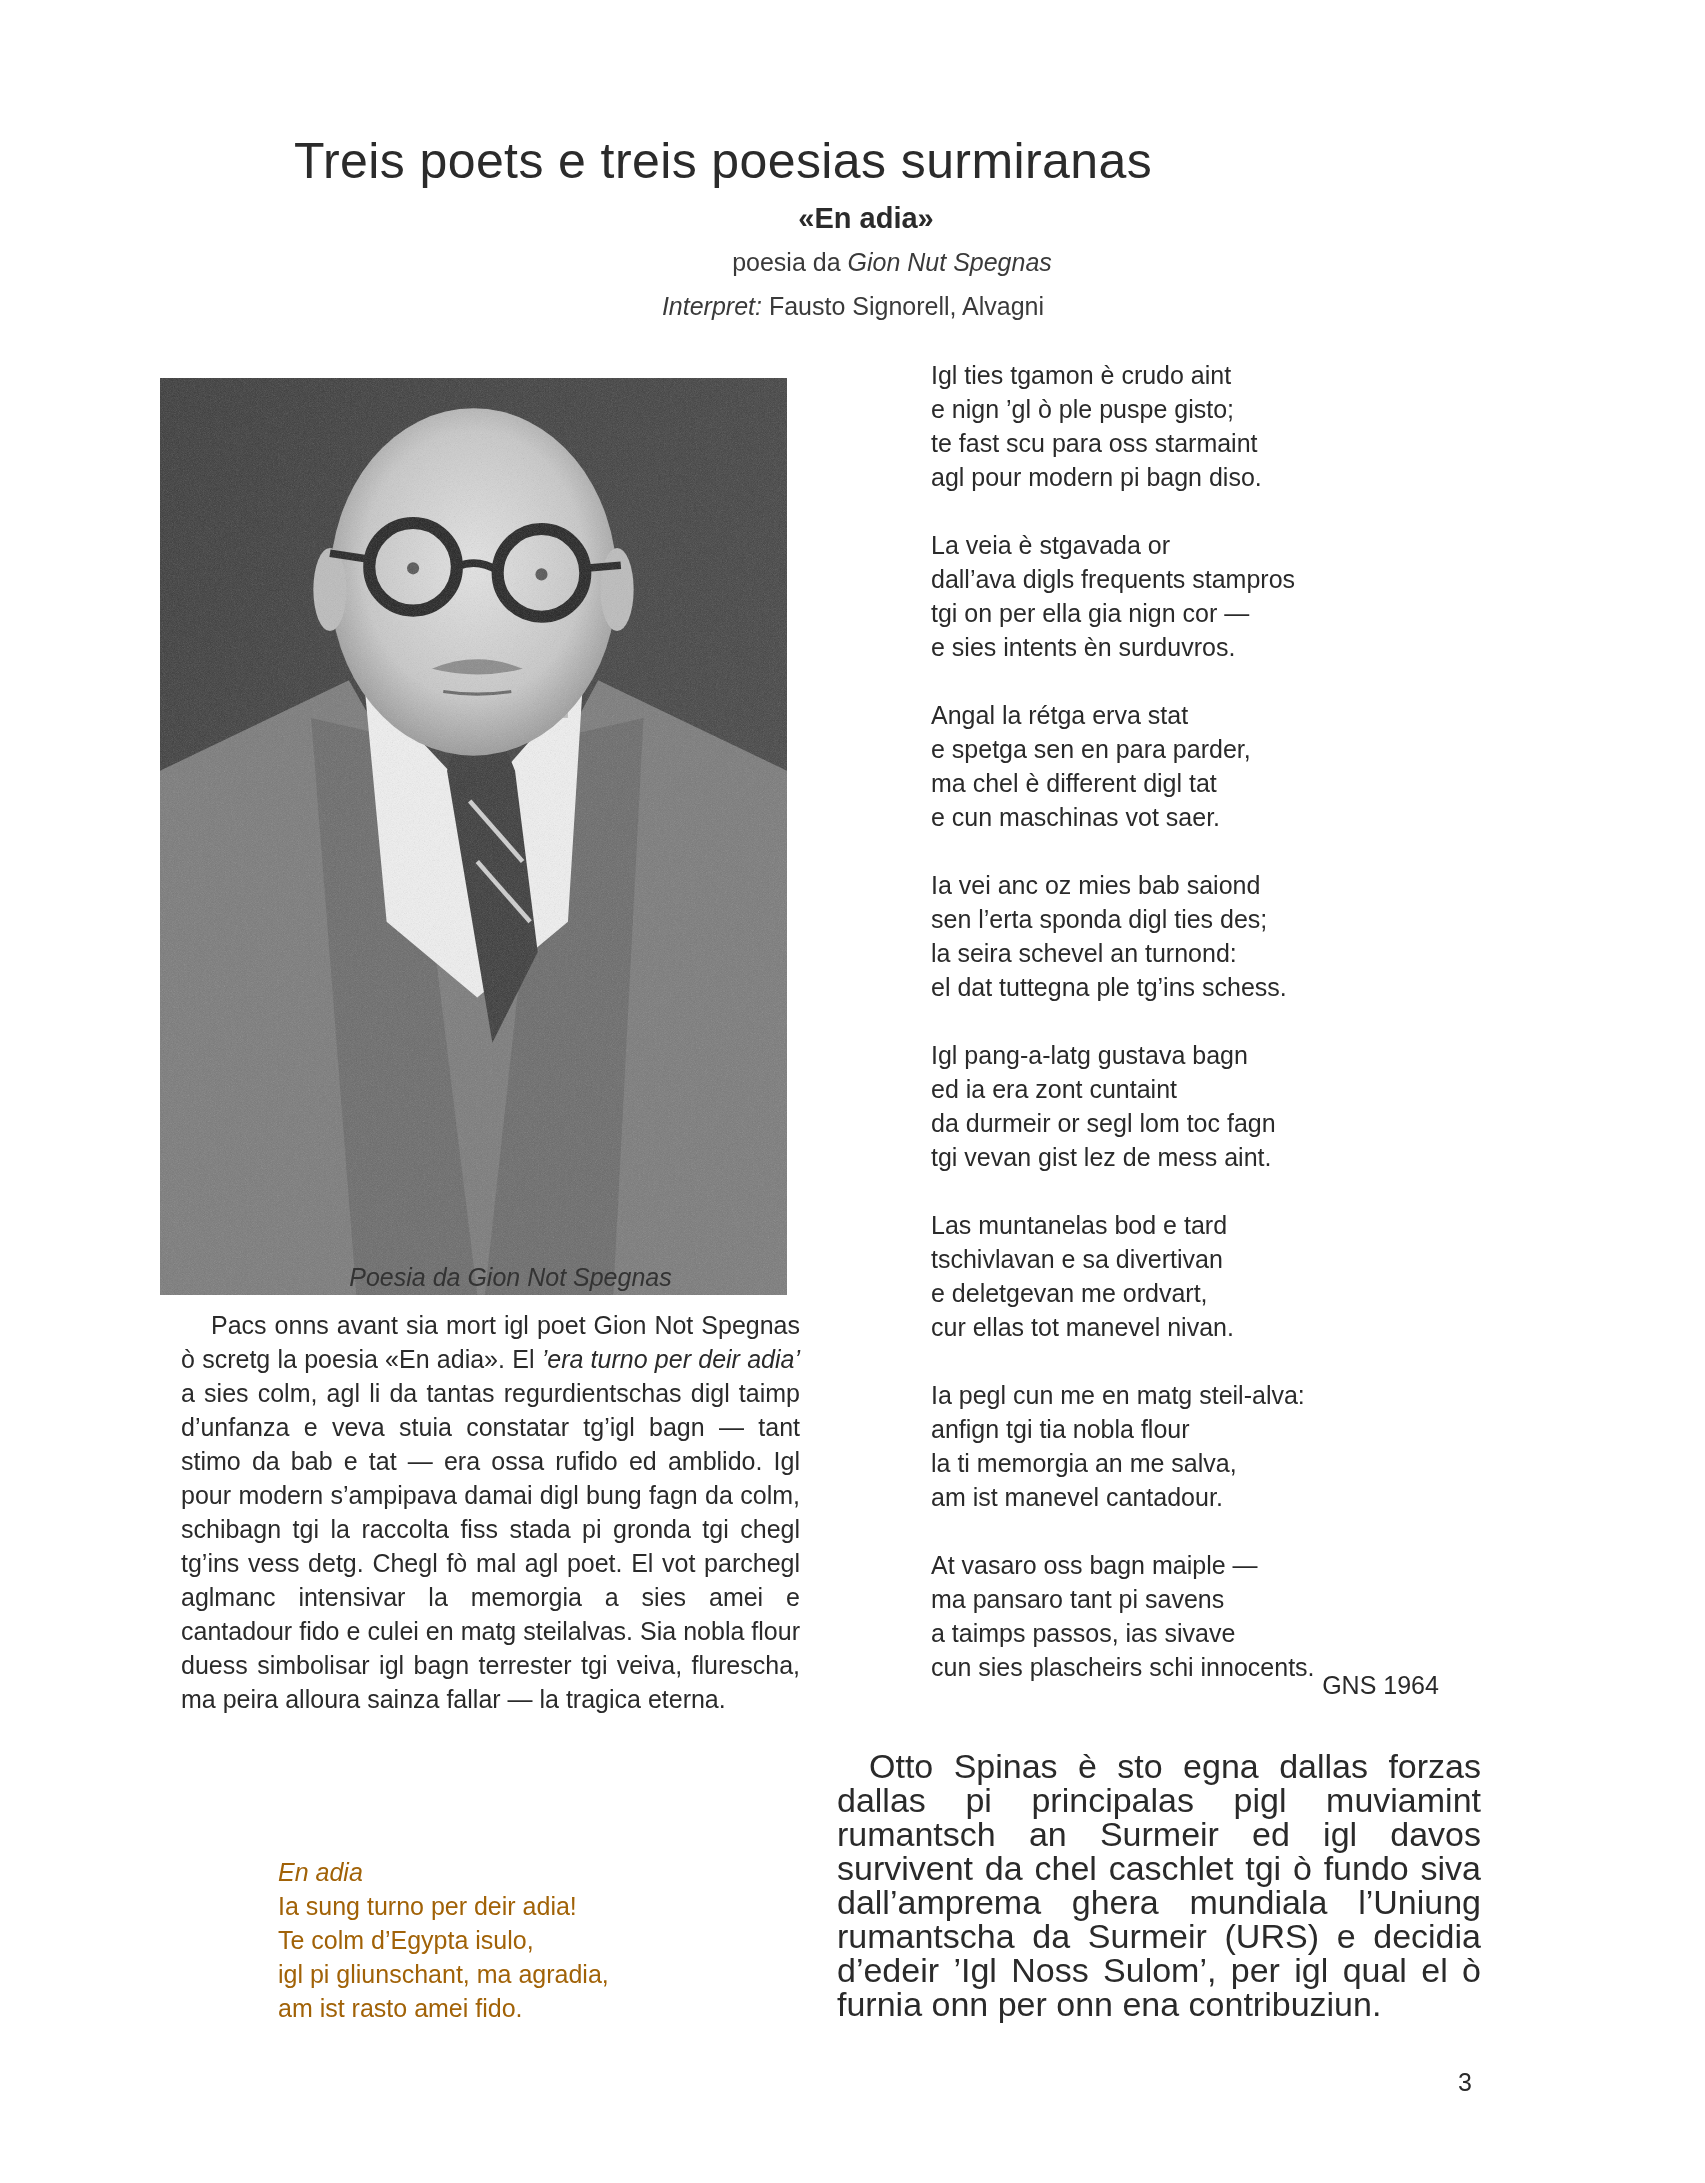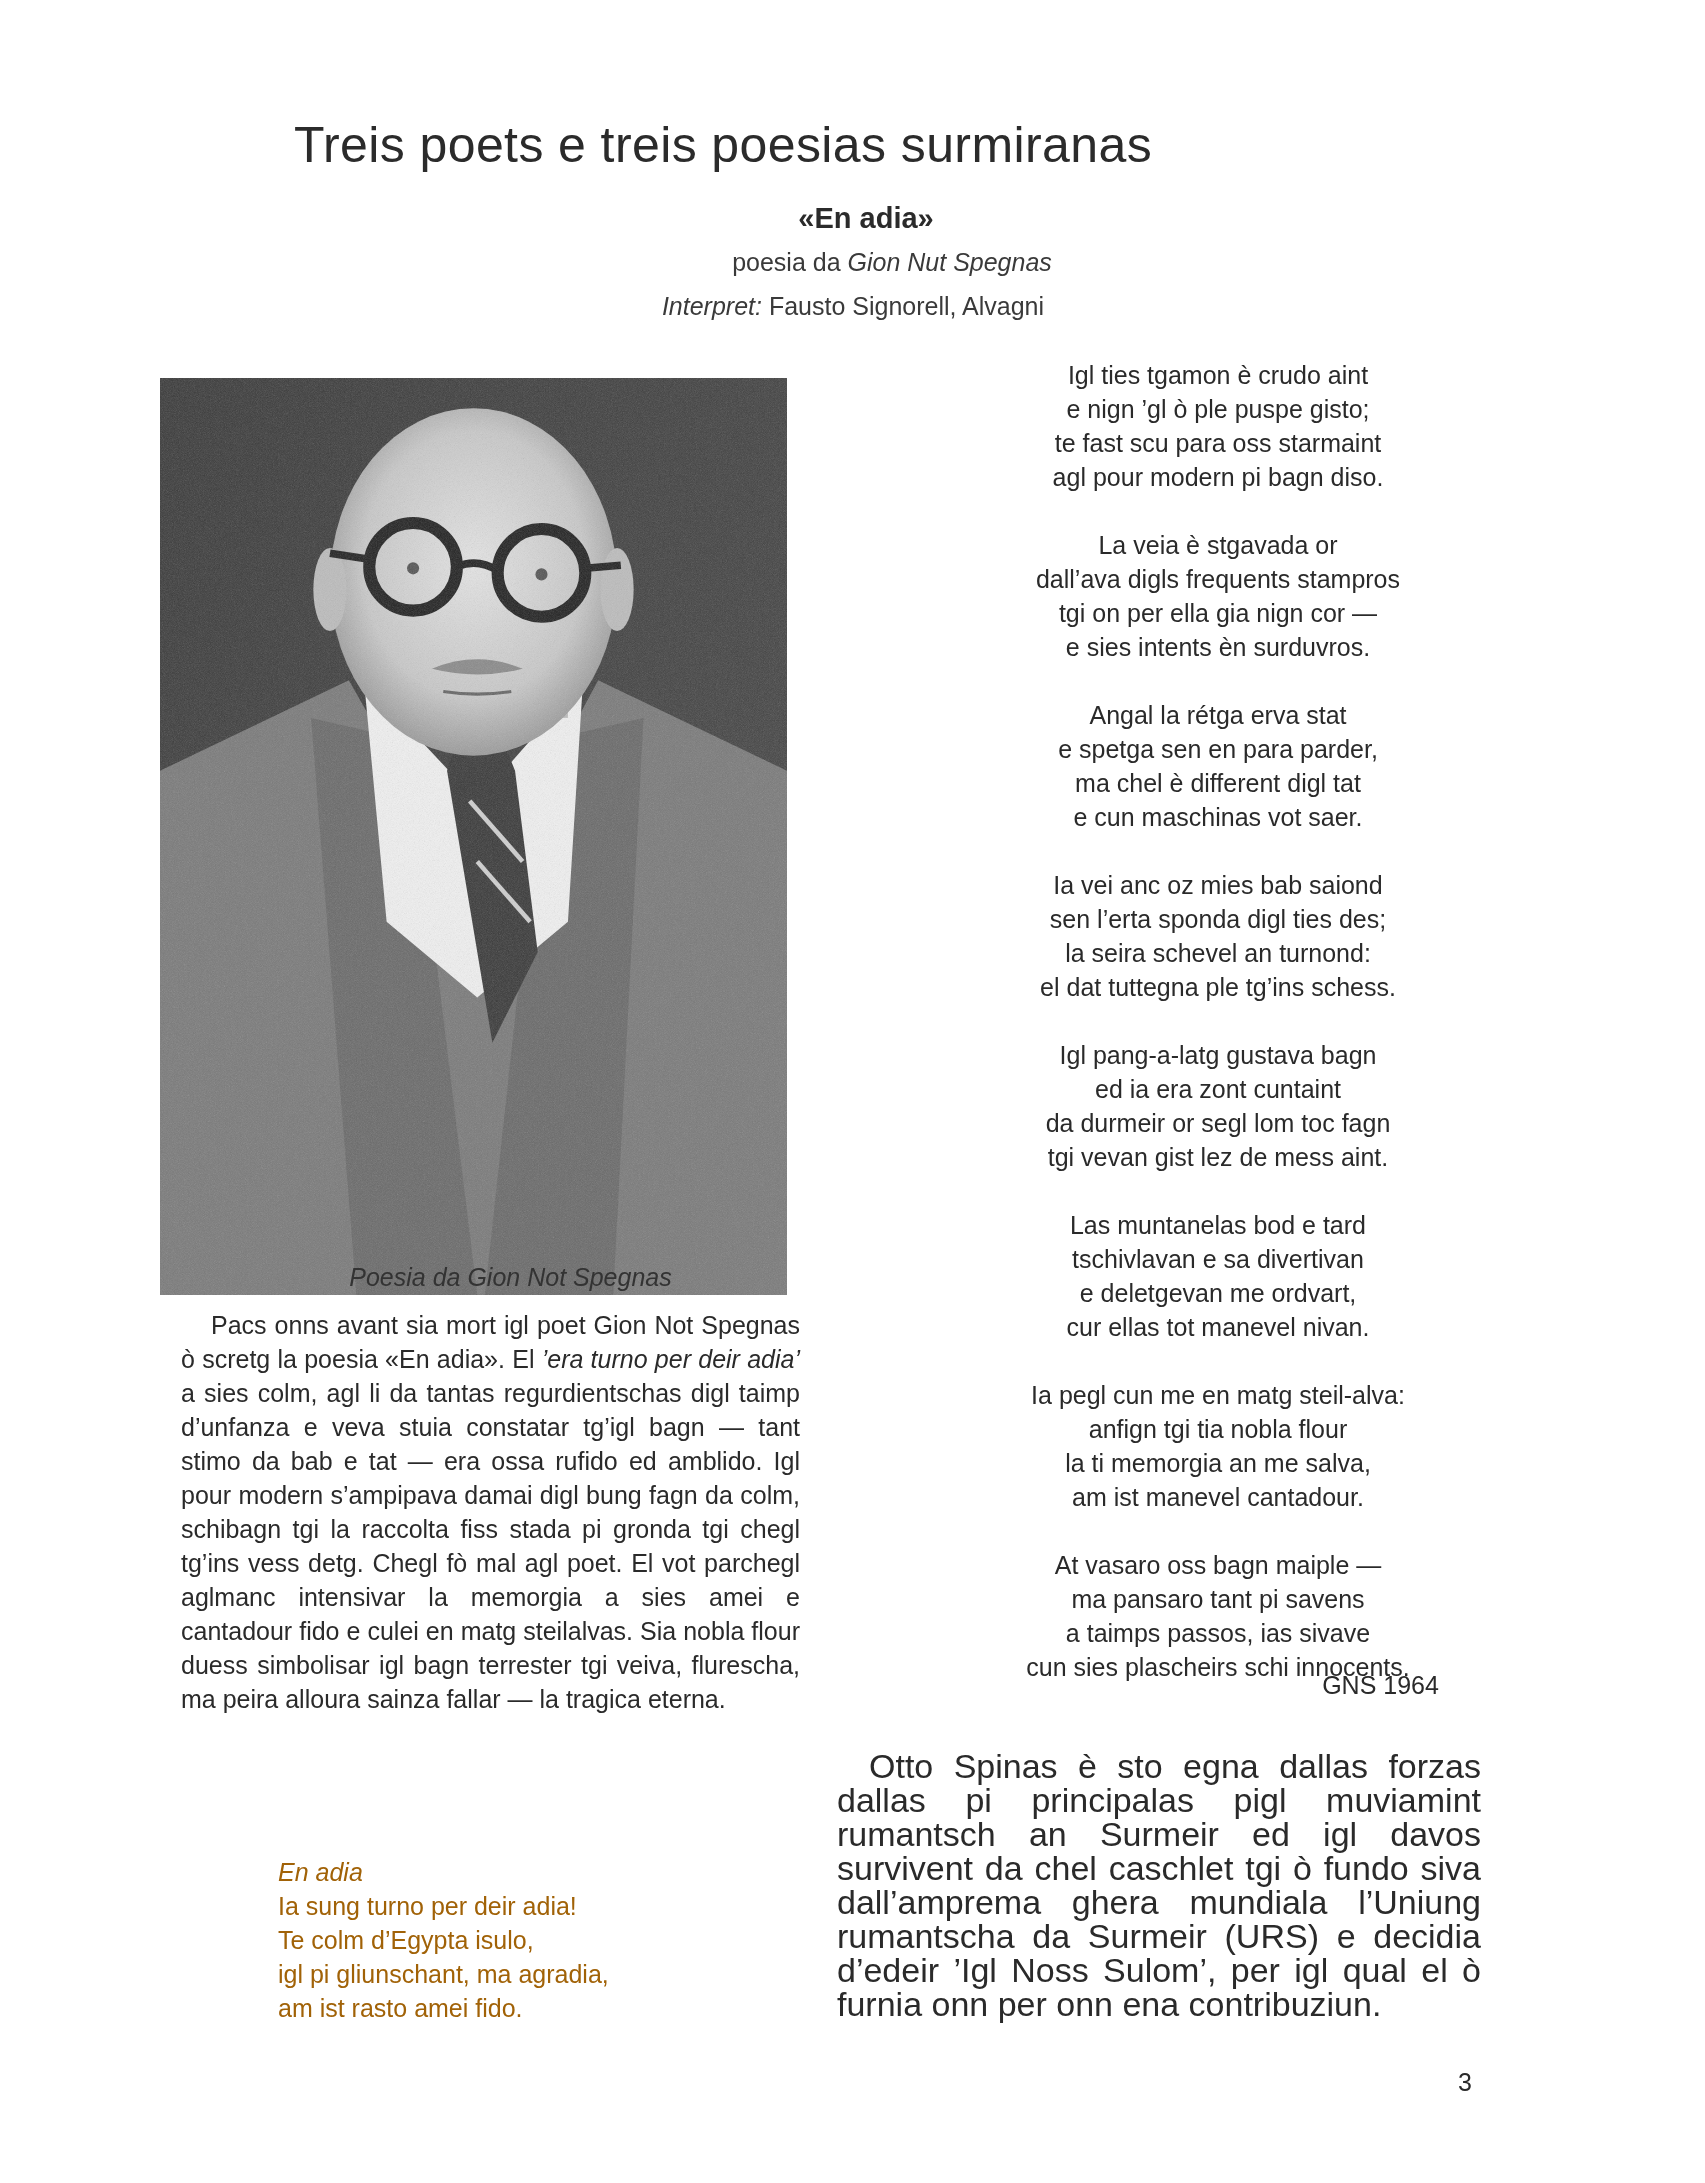--- a/index.html
+++ b/index.html
@@ -3,21 +3,21 @@
 <meta charset="utf-8">
 <style>
   html, body { margin: 0; padding: 0; background: #ffffff; }
   body {
     width: 1706px; height: 2183px; position: relative; overflow: hidden;
     font-family: "Liberation Sans", "DejaVu Sans", sans-serif;
     color: #2a2a2a;
   }
   .abs { position: absolute; }
   .title {
-    left: 0; width: 1446px; top: 116px; text-align: center;
+    left: 0; width: 1446px; top: 132px; text-align: center;
     font-size: 50px; font-weight: normal; color: #2b2b2b; letter-spacing: 0.4px;
   }
   .subtitle {
     left: 13px; width: 1706px; top: 202px; text-align: center;
     font-size: 29px; font-weight: bold; color: #2b2b2b;
   }
   .byline {
     left: 0; width: 1706px; top: 248px; text-align: center;
     font-size: 25px; color: #3a3a3a; padding-left: 39px;
   }
@@ -49,21 +49,21 @@
   .small-poem {
     left: 278px; top: 1855px; width: 529px;
     font-size: 25px; line-height: 34px; color: #a16207;
   }
   .small-poem .poem-title { font-style: italic; }
 
   .right-poem {
     left: 931px; top: 358px; width: 574px;
     font-size: 25px; line-height: 34px; color: #2a2a2a;
   }
-  .stanza { margin: 0 0 34px 0; text-align: center; }
+  .stanza { margin: 0 0 34px 0; }
   .stanza .line { display: block; white-space: nowrap; }
 
   .signature {
     left: 1284px; width: 193px; top: 1671px; text-align: center;
     font-size: 25px; color: #2a2a2a;
   }
 
   .para-right {
     left: 837px; top: 1749px; width: 644px;
     font-size: 34px; line-height: 34px; text-align: justify; color: #2a2a2a;

